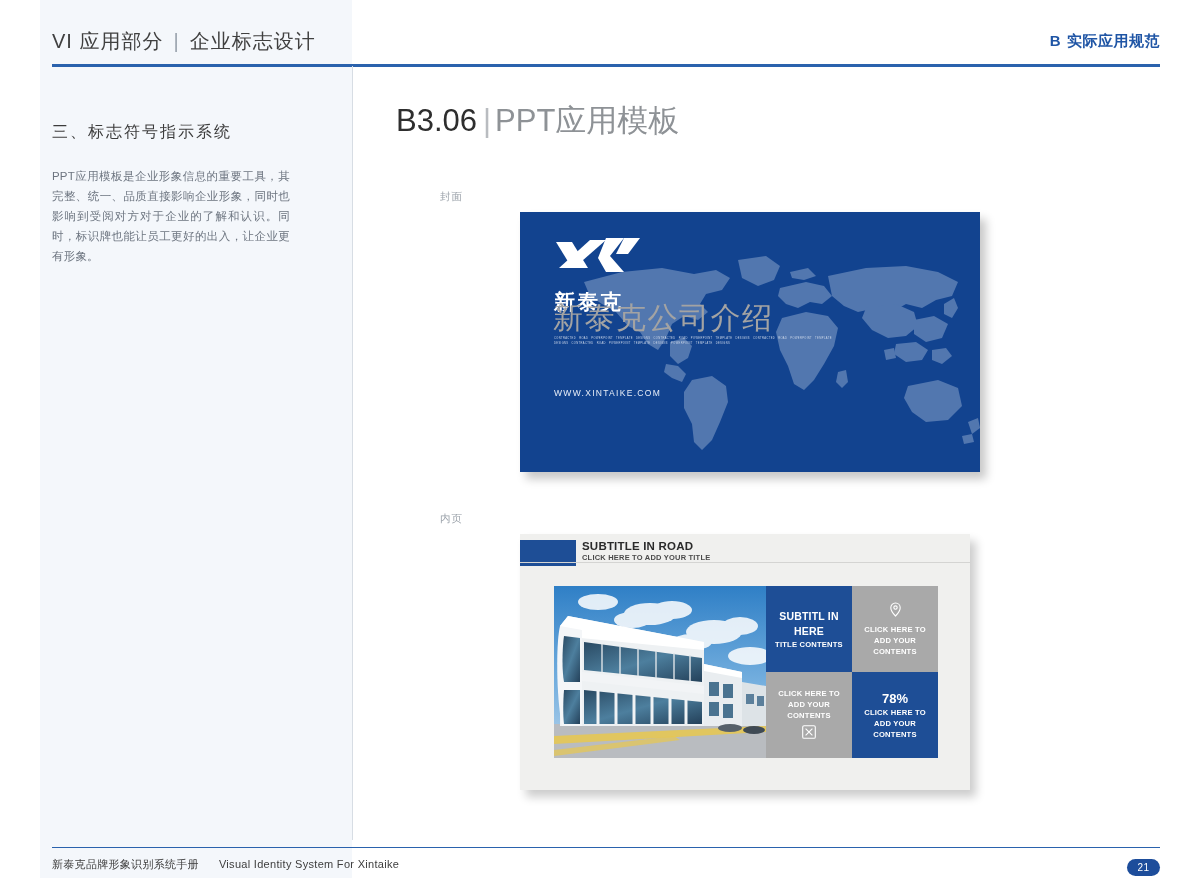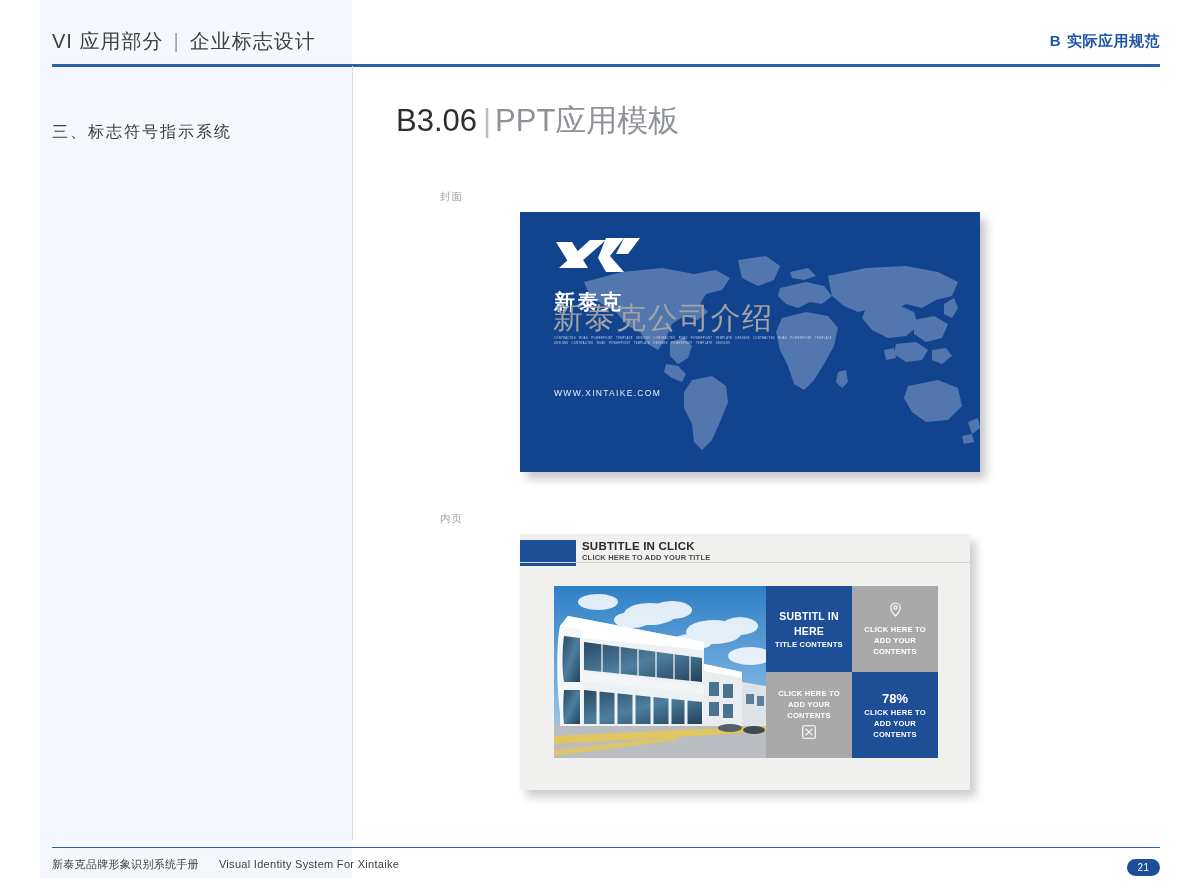--- a/index.html
+++ b/index.html
@@ -192,20 +192,21 @@
     </div>
     <div class="header-right">
       <span class="code">B</span><span>实际应用规范</span>
     </div>
   </div>
   <div class="header-rule"></div>
 
   <div class="v-divider"></div>
 
   <div class="side-title">三、标志符号指示系统</div>
+  <div class="side-body">PPT应用模板是企业形象信息的重要工具，其完整、统一、品质直接影响企业形象，同时也影响到受阅对方对于企业的了解和认识。同时，标识牌也能让员工更好的出入，让企业更有形象。</div>
 
   <div class="main-title">
     <span class="code">B3.06</span><span class="bar">|</span><span class="sub">PPT应用模板</span>
   </div>
 
   <div class="fig-label cover">封面</div>
   <div class="fig-label inner">内页</div>
 
   <div class="cover-slide">
 
@@ -263,21 +264,21 @@
     <div class="cover-title">新泰克公司介绍</div>
     <div class="cover-micro">CONTRACTED ROAD POWERPOINT TEMPLATE DESIGNS CONTRACTED ROAD POWERPOINT TEMPLATE DESIGNS CONTRACTED ROAD POWERPOINT TEMPLATE DESIGNS CONTRACTED ROAD POWERPOINT TEMPLATE DESIGNS POWERPOINT TEMPLATE DESIGNS</div>
     <div class="cover-url">WWW.XINTAIKE.COM</div>
   </div>
 
   <div class="inner-slide">
 
     <div class="inner-head">
       <div class="inner-head-block"></div>
       <div class="inner-head-txt">
-        <div class="inner-head-title">SUBTITLE IN CLICK</div>
+        <div class="inner-head-title">SUBTITLE IN ROAD</div>
         <div class="inner-head-sub">CLICK HERE TO ADD YOUR TITLE</div>
       </div>
     </div>
     <div class="inner-head-rule"></div>
 
     <div class="inner-body">
 
       <div class="photo">
         <svg viewBox="0 0 212 172" preserveAspectRatio="none" aria-hidden="true">
           <defs>

